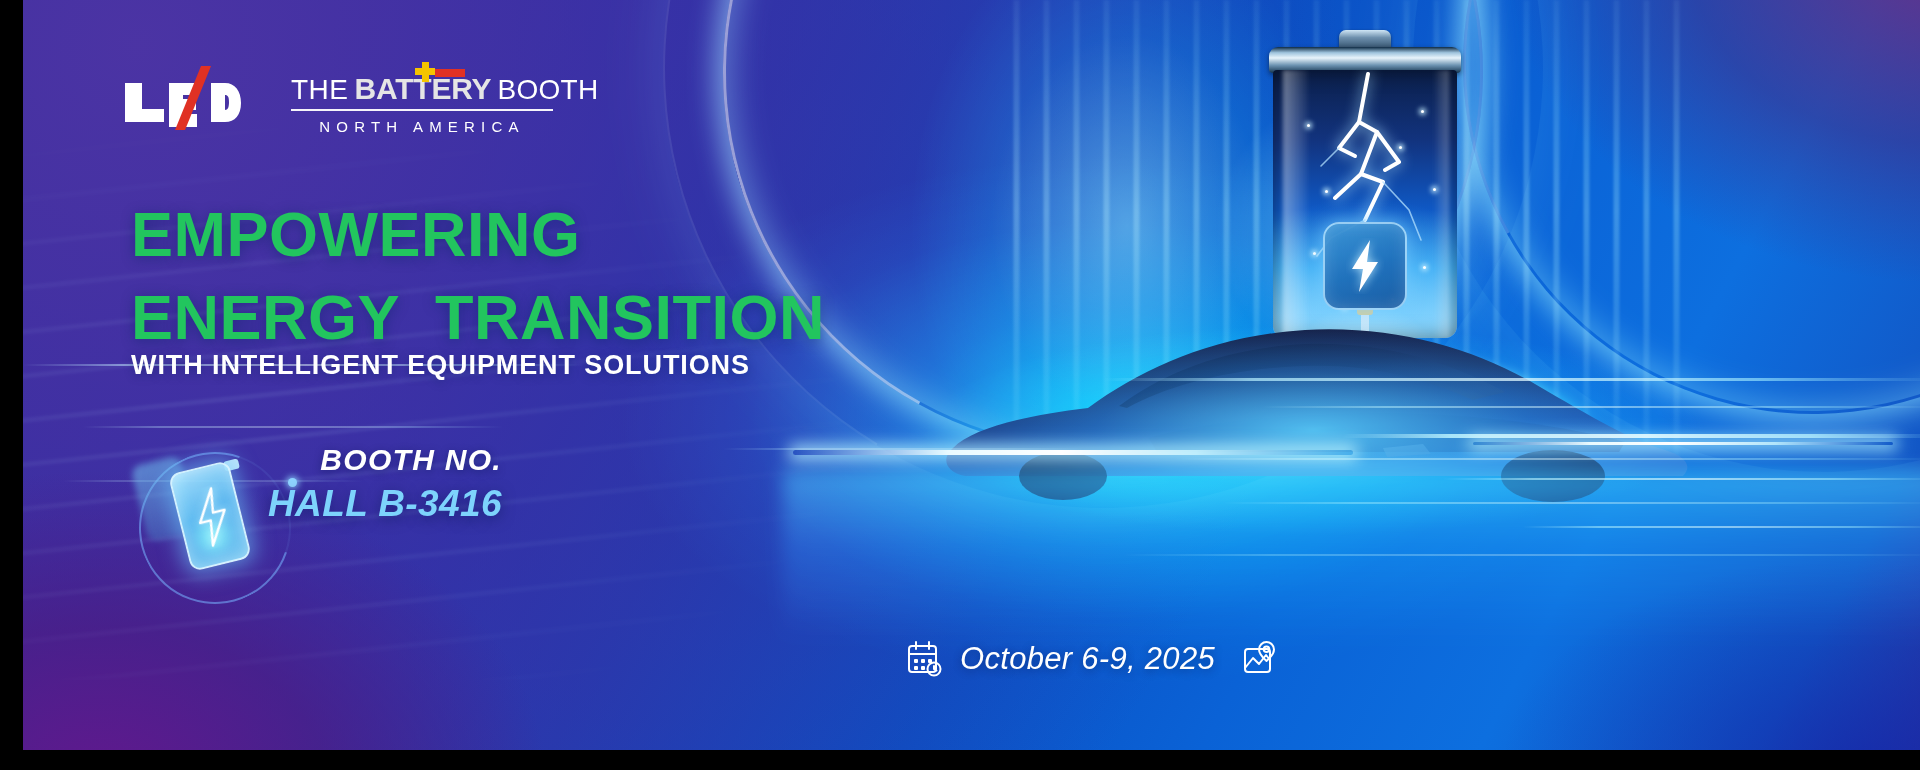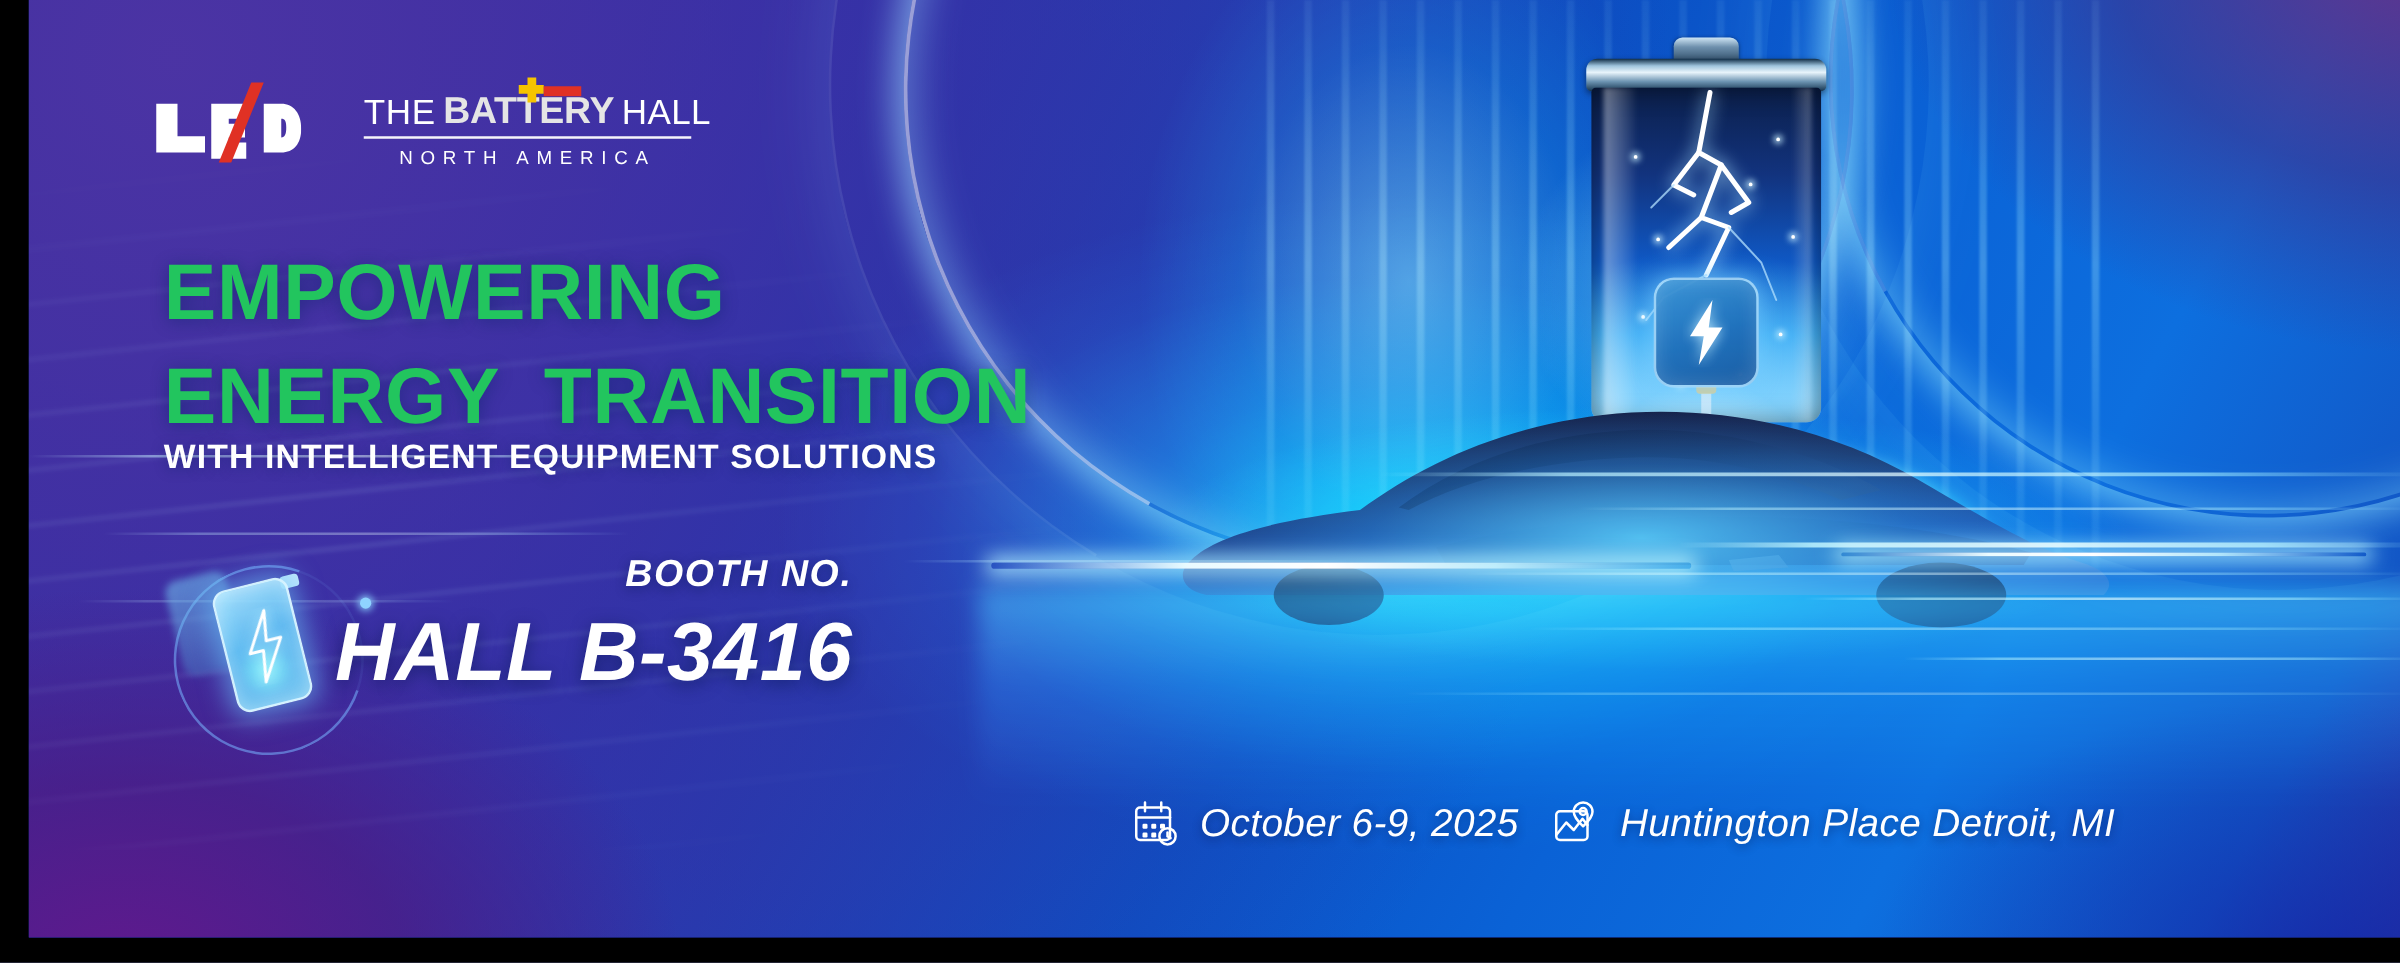--- a/index.html
+++ b/index.html
@@ -218,21 +218,21 @@
 
   
   .booth{ position:absolute; left:245px; top:443px;text-align:right; }
   .booth-label{
     color:#fff; font-weight:700; font-style:italic; font-size:30px;
     letter-spacing:1.3px;
     text-shadow:0 2px 9px rgba(0,20,70,.45);
   }
   .booth-hall{
     margin-top:6px;
-    color:#ffffff; font-weight:800; font-style:italic; font-size:66px;
+    color:#7dd3fc; font-weight:800; font-style:italic; font-size:37px;
     letter-spacing:.4px;
     text-shadow:0 3px 14px rgba(0,20,70,.5);
   }
 
   
   .bicon{ position:absolute; left:108px; top:438px; width:176px; height:176px; }
   .bicon-ring{
     position:absolute; left:8px; top:14px; width:152px; height:152px;
     border-radius:50%; border:2px solid rgba(120,180,255,.55);
     border-right-color:rgba(120,180,255,.1);
@@ -396,21 +396,21 @@
       </div>
 
       <div class="tbs">
         <div class="tbs-row">
           <span class="tbs-the">THE</span>
           <span class="tbs-bat">
             <span>BATTERY</span>
             <span class="plus-y"></span>
             <span class="dash-r"></span>
           </span>
-          <span class="tbs-show">HALL</span>
+          <span class="tbs-show">BOOTH</span>
         </div>
         <div class="tbs-rule"></div>
         <div class="tbs-na">NORTH AMERICA</div>
       </div>
 
     </div>
 
     <div class="headline">
       <div class="h-l1">EMPOWERING</div>
       <div class="h-l2">ENERGY  TRANSITION</div>
@@ -460,19 +460,18 @@
 
       <div class="meta-item">
         <svg width="36" height="38" viewBox="0 0 36 38">
           <g fill="none" stroke="#ffffff" stroke-width="2" stroke-linejoin="round" stroke-linecap="round">
             <rect x="2" y="9" width="25" height="23" rx="3"></rect>
             <path d="M2 28 L10 18 L16 24 L23 15 L27 20"></path>
             <path d="M23.5 2 C27.6 2 31 5.3 31 9.4 C31 14.2 23.5 21 23.5 21 C23.5 21 16 14.2 16 9.4 C16 5.3 19.4 2 23.5 2 Z"></path>
             <circle cx="23.5" cy="9.2" r="2.8"></circle>
           </g>
         </svg>
-        <span class="meta-text">Huntington Place Detroit, MI</span>
       </div>
 
     </div>
 
   </div>
 </div>
 
 </body></html>

